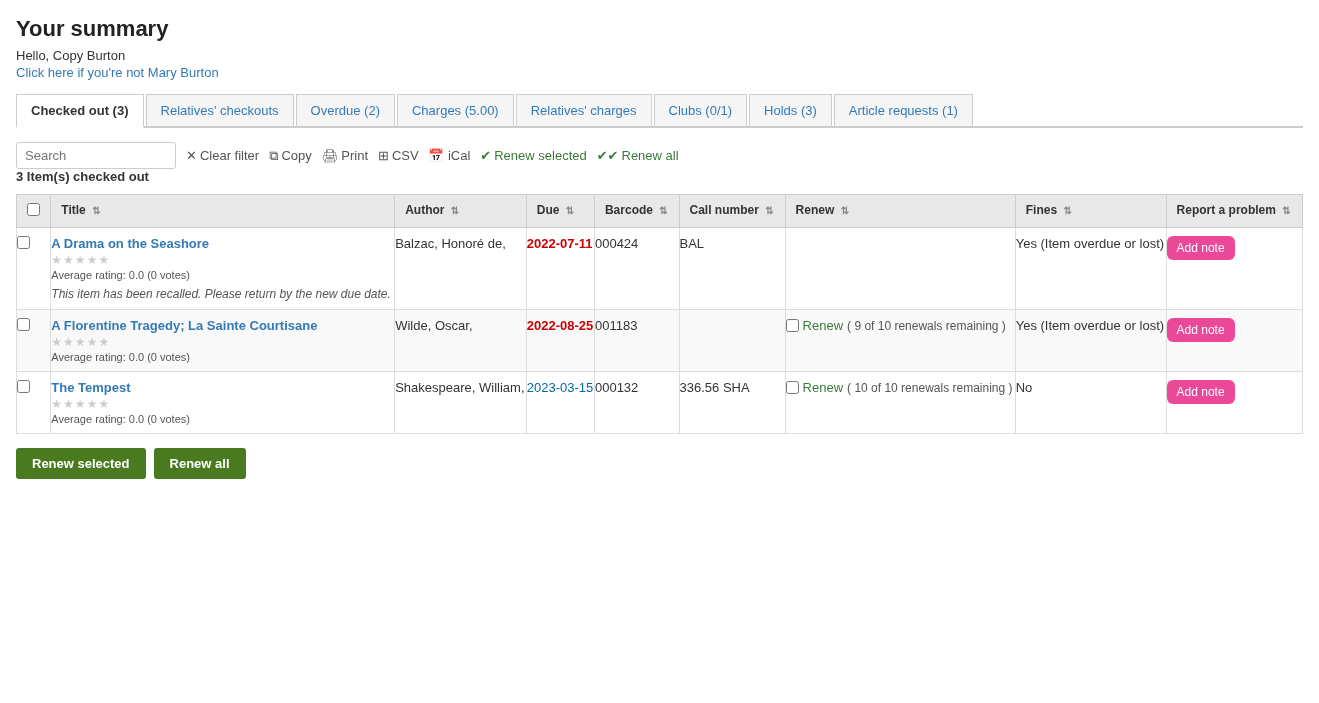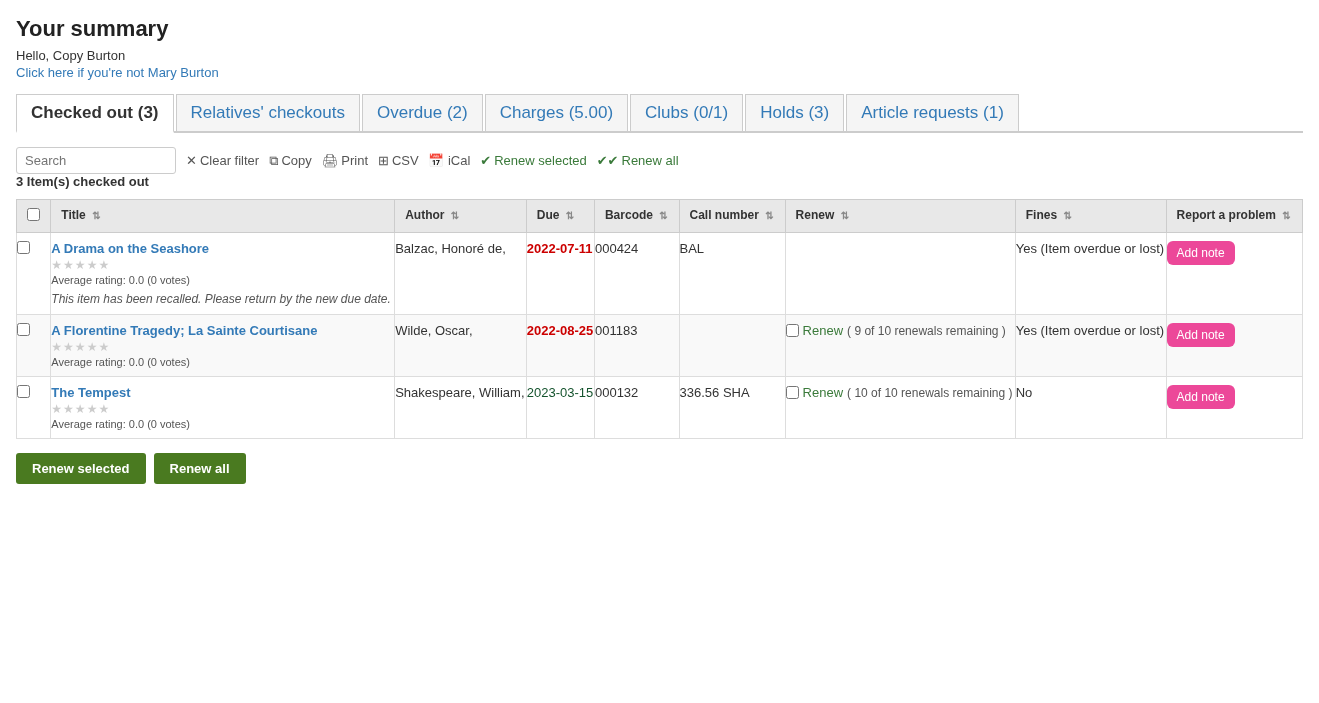--- a/index.html
+++ b/index.html
@@ -5,21 +5,21 @@
     * { box-sizing: border-box; margin: 0; padding: 0; }
     body { font-family: Arial, sans-serif; font-size: 13px; background: #fff; color: #333; padding: 16px; }
 
     h1 { font-size: 22px; font-weight: bold; margin-bottom: 6px; color: #222; }
     .greeting { font-size: 13px; margin-bottom: 2px; }
     .not-you { font-size: 13px; color: #337ab7; text-decoration: none; cursor: pointer; margin-bottom: 14px; display: inline-block; }
 
     .tabs { display: flex; border-bottom: 2px solid #ccc; margin-bottom: 14px; flex-wrap: wrap; }
     .tab {
       padding: 8px 14px;
-      font-size: 17px;
+      font-size: 13px;
       cursor: pointer;
       border: 1px solid #ccc;
       border-bottom: none;
       background: #f5f5f5;
       margin-right: 2px;
       color: #337ab7;
       white-space: nowrap;
     }
     .tab.active {
       background: #fff;
@@ -79,21 +79,21 @@
     .main-table tbody tr:nth-child(even) { background: #f9f9f9; }
 
     .title-link { color: #337ab7; text-decoration: none; font-weight: bold; }
 
     .stars { color: #ccc; font-size: 12px; margin-top: 2px; display: flex; gap: 1px; }
     .star { color: #ccc; }
     .rating-text { font-size: 11px; color: #555; margin-top: 2px; }
     .recall-notice { font-size: 12px; font-style: italic; color: #555; margin-top: 6px; }
 
     .overdue-date { color: #c00; font-weight: bold; }
-    .normal-date { color: #14532d; }
+    .normal-date { color: #0369a1; }
 
     .renew-link { color: #3a7a3a; text-decoration: none; cursor: pointer; }
     .renew-remaining { color: #555; font-size: 12px; }
 
     .add-note-btn {
       background: #ec4899;
       color: #fff;
       border: none;
       padding: 5px 10px;
       font-size: 12px;
@@ -125,20 +125,21 @@
 <h1>Your summary</h1>
 <p class="greeting">Hello, Copy Burton</p>
 <a class="not-you">Click here if you're not Mary Burton</a>
 
 
 <div class="tabs" id="tabs-container">
     <div class="tab active">Checked out (3)</div>
     <div class="tab">Relatives' checkouts</div>
     <div class="tab">Overdue (2)</div>
     <div class="tab">Charges (5.00)</div>
+    <div class="tab">Relatives' charges</div>
     <div class="tab">Clubs (0/1)</div>
     <div class="tab">Holds (3)</div>
     <div class="tab">Article requests (1)</div>
   </div>
 
 
 <div class="toolbar">
   <input class="search-input" type="text" placeholder="Search" style="">
   <button class="toolbar-btn">
     <span>✕</span>

